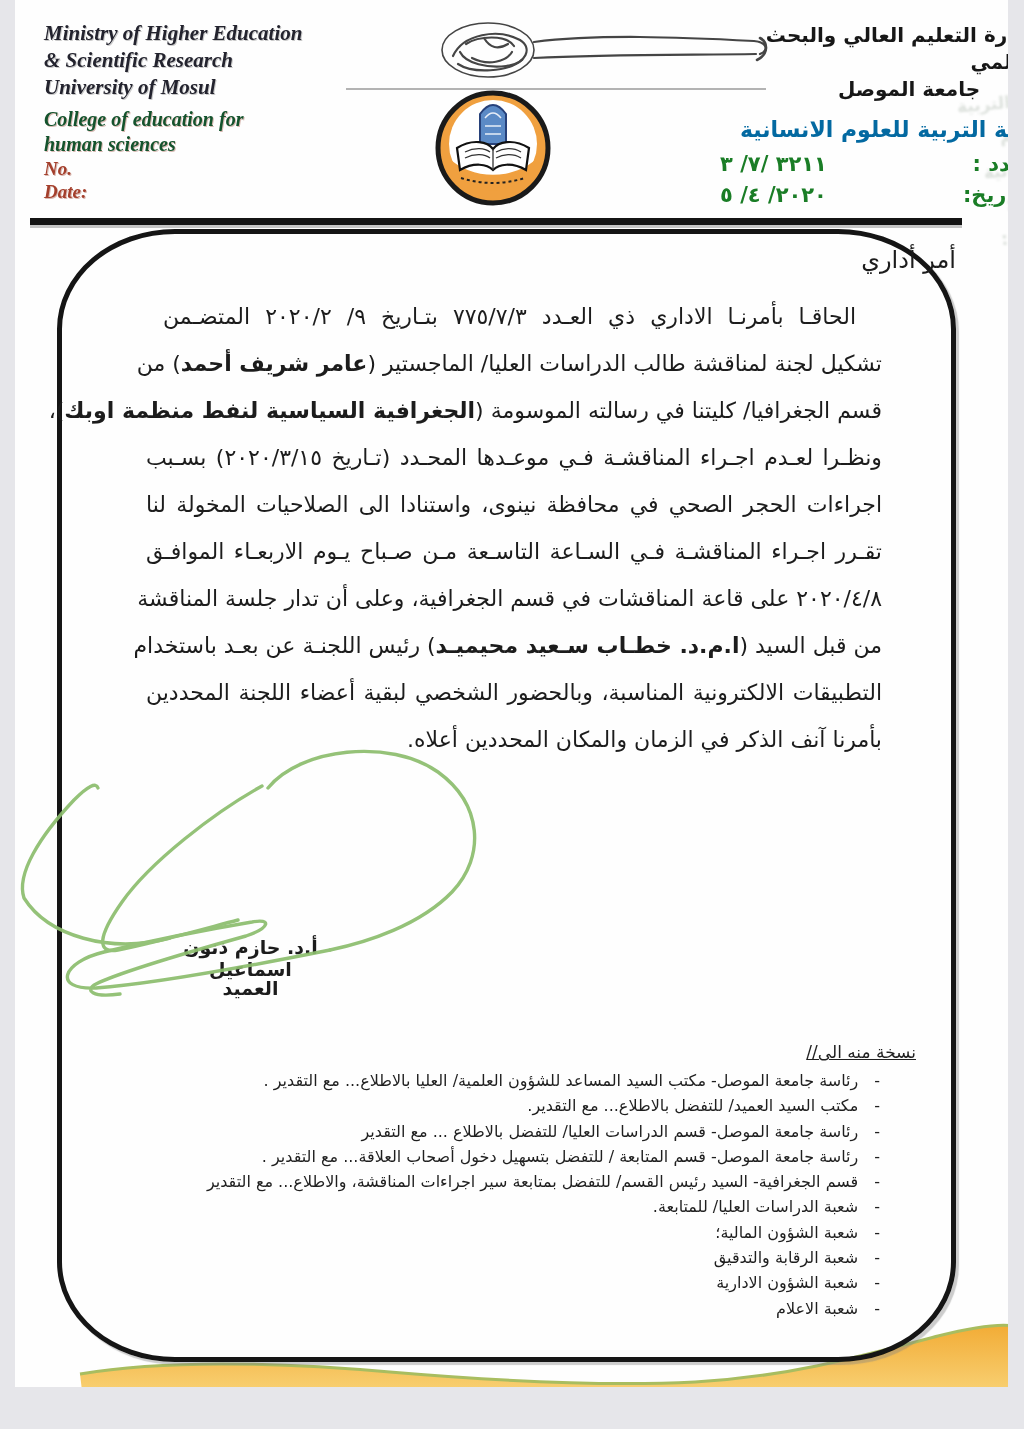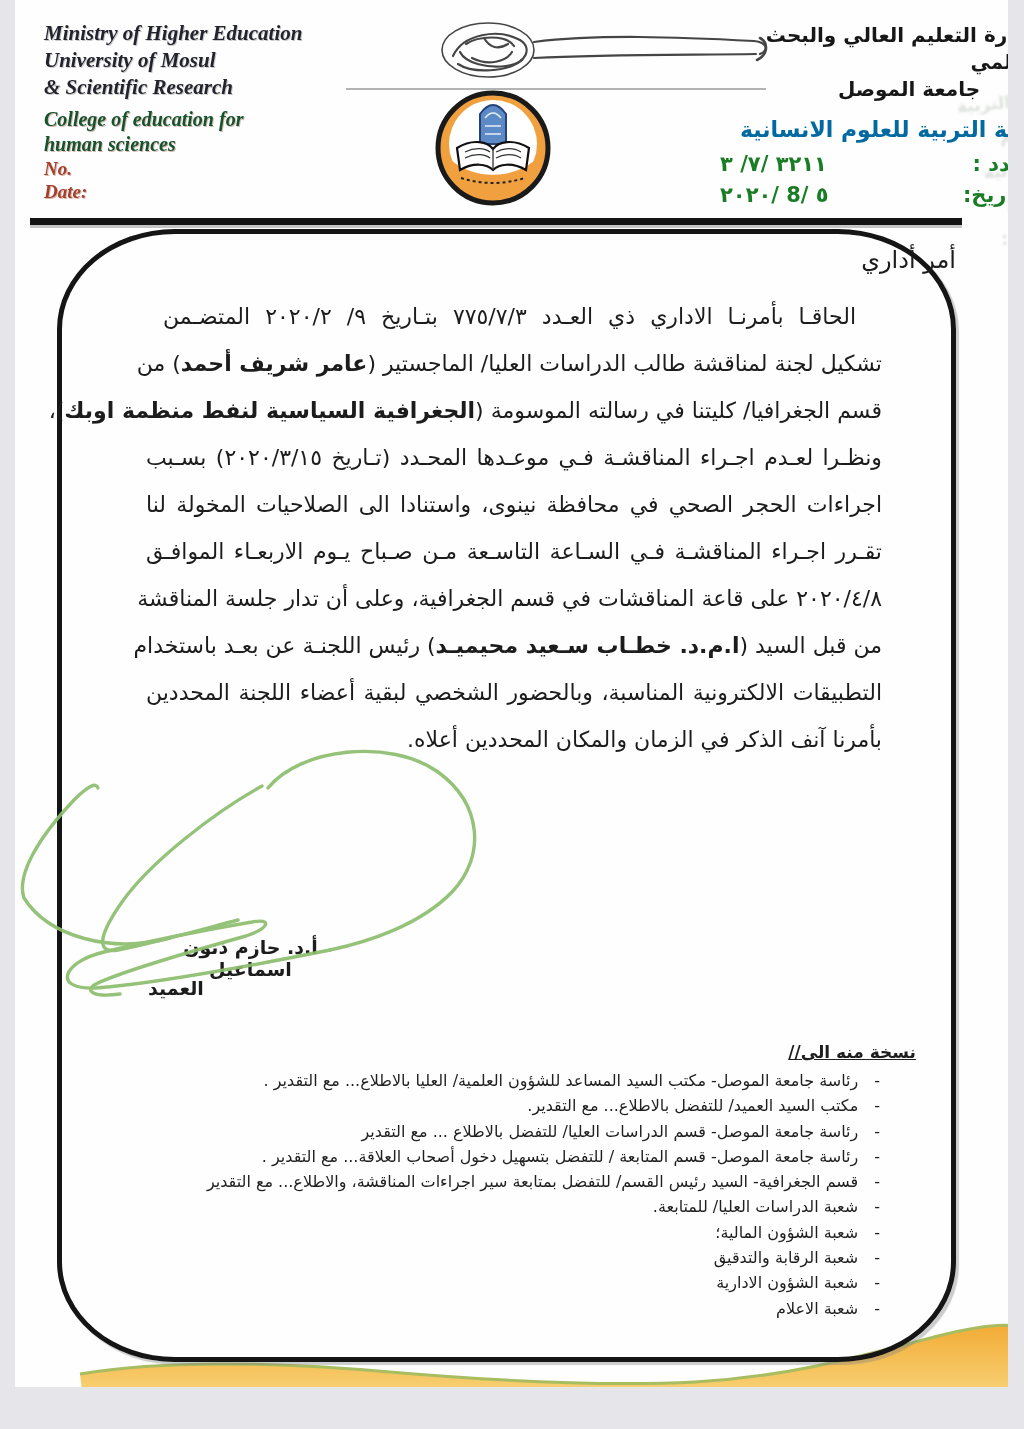--- a/index.html
+++ b/index.html
@@ -27,24 +27,24 @@
          box-shadow:3px 3px 1px rgba(130,130,130,.4);}
   
   #order-title{left:57px;top:246px;width:899px;text-align:right;font-size:24px;color:#1c1c1c;}
   #body-lines{left:146px;top:293px;width:736px;direction:rtl;color:#1c1c1c;font-size:22px;}
   .bline{height:47px;line-height:47px;text-align:justify;text-align-last:justify;white-space:nowrap;}
   .bline.first{padding-right:26px;margin-left:17px;}
   .bline.last{text-align:right;text-align-last:right;}
   .bline .b{font-weight:bold;}
   
   #sig-name{left:148px;top:936px;width:205px;text-align:center;font-size:19px;font-weight:bold;color:#1c1c1c;direction:rtl;}
-  #sig-title{left:148px;top:977px;width:205px;text-align:left;font-size:19px;font-weight:bold;color:#1c1c1c;direction:rtl;}
+  #sig-title{left:148px;top:977px;width:205px;text-align:center;font-size:19px;font-weight:bold;color:#1c1c1c;direction:rtl;}
   
   #dist{right:144px;top:1042px;width:760px;direction:rtl;text-align:right;color:#1f1f1f;}
-  #dist-head{font-size:17px;font-weight:bold;text-decoration:underline;margin-bottom:6px;}
+  #dist-head{font-size:17px;font-weight:normal;text-decoration:underline;margin-bottom:6px;}
   .dist-item{font-size:16px;line-height:25.3px;padding-right:36px;white-space:nowrap;}
   .dist-item::before{content:"-";margin-left:16px;}
   
   .edgeL{left:0;top:0;width:15px;height:1429px;background:#e6e6ea;}
   .edgeR{left:1008px;top:0;width:16px;height:1429px;background:#e6e6ea;}
   .edgeB{left:0;top:1424px;width:1024px;height:5px;background:#dadade;}
   svg{display:block;}
 </style>
 </head>
 <body>
@@ -54,42 +54,42 @@
 
   <div class="abs ghost">
     <div>كلية التربية للعلوم الانسانية</div>
     <div>العدد :</div>
     <div>التاريخ:</div>
   </div>
 
   <div id="eng-block" class="abs">
     <div id="eng-min">
         <div class="eng-min">Ministry of Higher Education</div>
+        <div class="eng-min">&amp; Scientific Research</div>
         <div class="eng-min">University of Mosul</div>
-        <div class="eng-min">&amp; Scientific Research</div>
       </div>
     <div id="eng-col" style="margin-top:6px;">
         <div class="eng-col">College of education for</div>
         <div class="eng-col">human sciences</div>
       </div>
     <div class="eng-small">No.</div>
     <div class="eng-small">Date:</div>
   </div>
 
   <div id="ar-block" class="abs">
     <div class="ar-ministry">وزارة التعليم العالي والبحث العلمي</div>
     <div class="ar-univ">جامعة الموصل</div>
     <div class="ar-college">كلية التربية للعلوم الانسانية</div>
     <div class="ar-numrow">
       <span>العدد :</span>
       <span>⁦٣٢١١ /٧/ ٣⁩</span>
     </div>
     <div class="ar-numrow">
       <span>التاريخ:</span>
-      <span>⁦٢٠٢٠/ 8/ ٥⁩</span>
+      <span>⁦٢٠٢٠/ ٤/ ٥⁩</span>
     </div>
   </div>
 
   <svg class="abs" style="left:338px;top:14px;" width="445" height="88" viewBox="0 0 445 88">
     <g stroke="#454545" fill="none" stroke-width="2.2" stroke-linecap="round">
       <ellipse cx="150" cy="36" rx="46" ry="27" stroke-width="1.6"></ellipse>
       <path d="M115,42 C125,20 160,14 182,26 C195,34 188,50 168,52 C150,54 128,50 122,38"></path>
       <path d="M128,30 C140,22 168,20 176,32 M134,44 C150,52 168,48 174,38 M146,24 C152,34 160,36 170,30"></path>
       <path d="M120,50 C135,60 170,58 184,46"></path>
       <path d="M196,28 C260,20 340,23 416,27 C428,28 432,36 422,40"></path>

